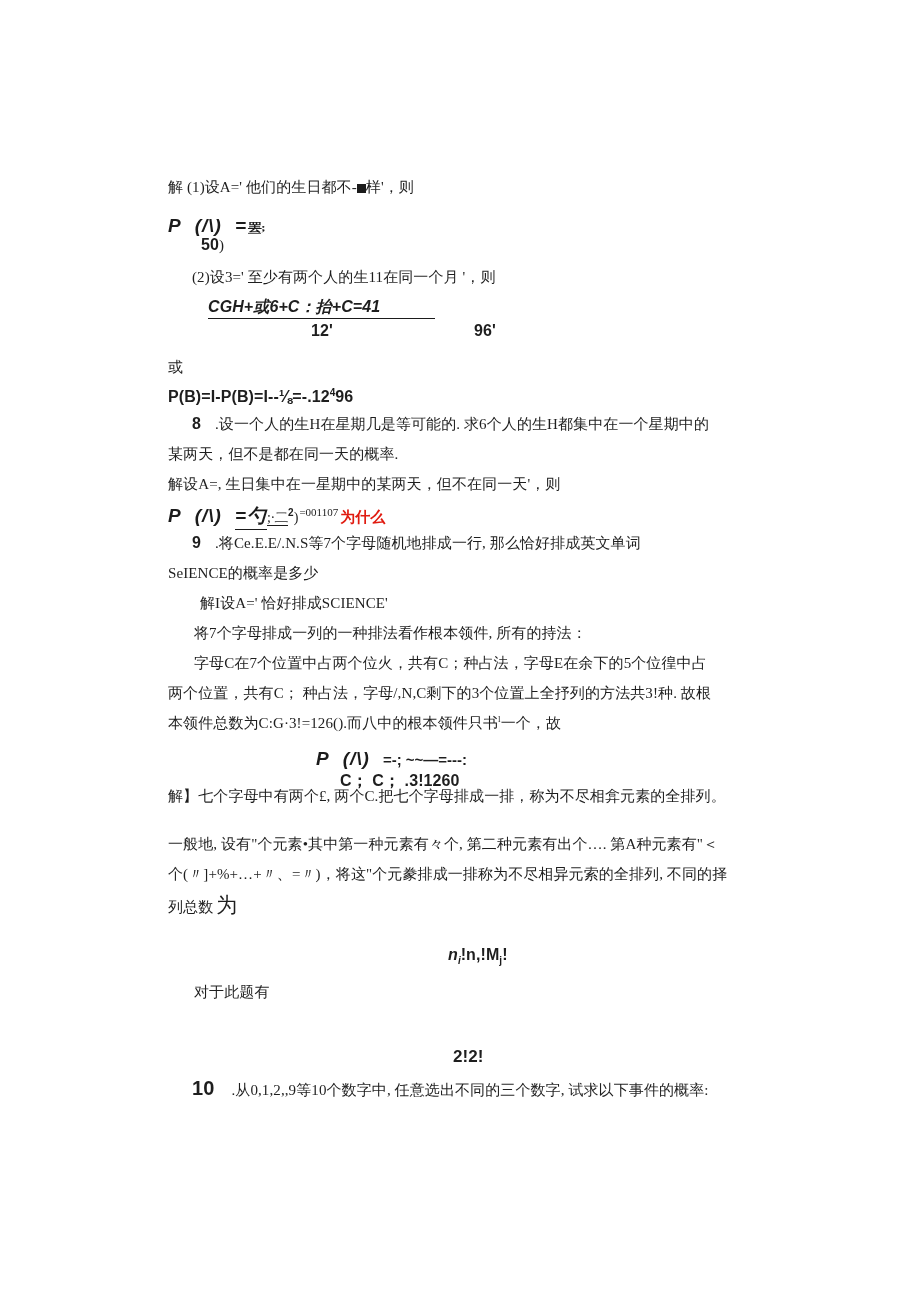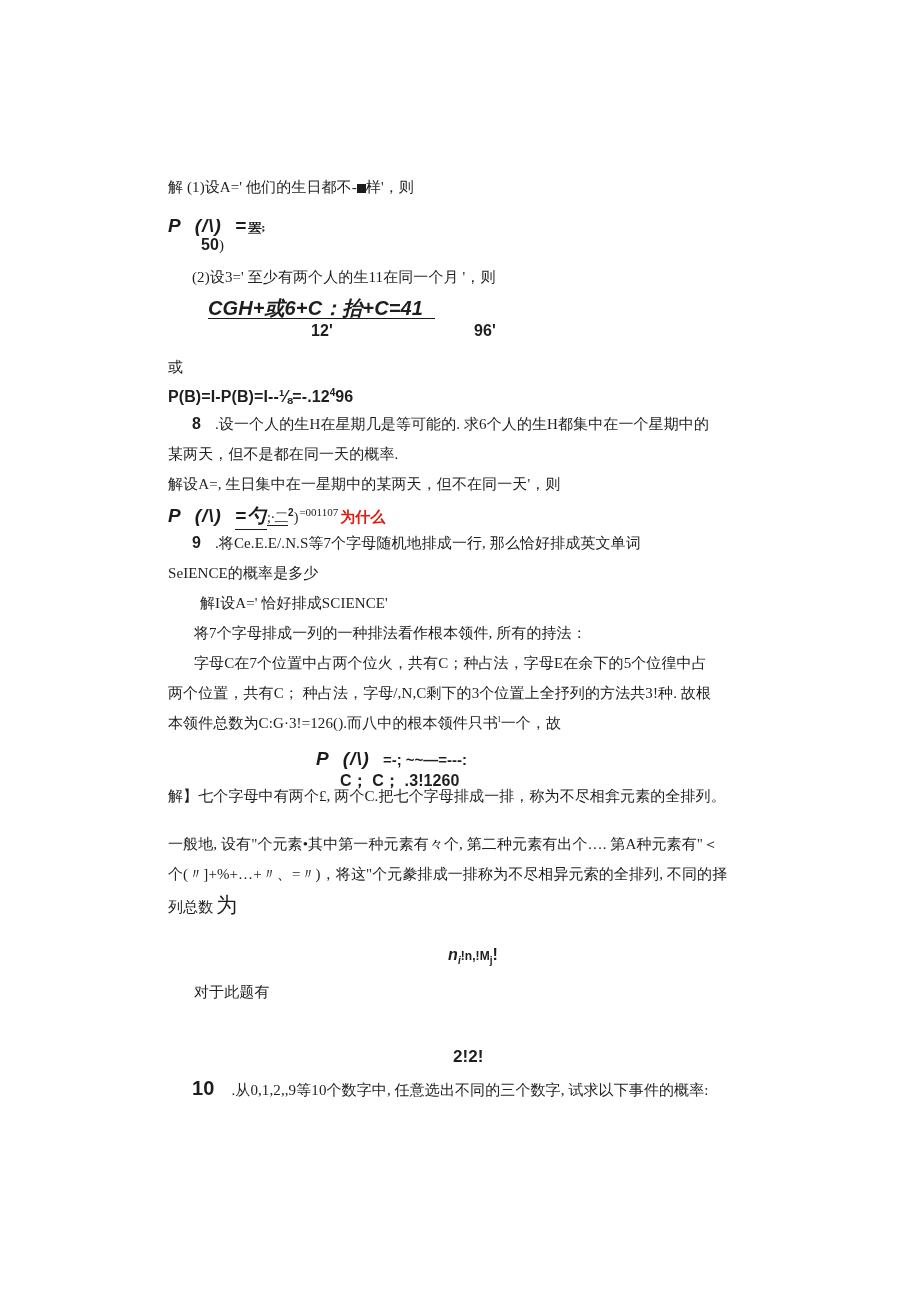--- a/index.html
+++ b/index.html
@@ -115,21 +115,21 @@
     </div>
     <div class="abs" style="left:33px; top:58px;">
       <span class="line blk" style="font-size:16px;">50</span><span class="line serif">)</span>
     </div>
 
     <div class="abs" style="left:24px; top:90px;">
       <span class="line serif">(2)设3=' 至少有两个人的生11在同一个月 '，则</span>
     </div>
 
     <div class="abs" style="left:40px; top:120px;">
-      <span class="line blk ital" style="font-size:20px;">CGH+或6+C：抬+C=41</span>
+      <span class="line blk ital" style="font-size:16px;">CGH+或6+C：抬+C=41</span>
       <div class="fracline" style="left:0px; top:20px; width:227px;"></div>
     </div>
     <div class="abs" style="left:143px; top:144px;">
       <span class="line blk" style="font-size:16px;">12'</span>
     </div>
     <div class="abs" style="left:306px; top:144px;">
       <span class="line blk" style="font-size:16px;">96'</span>
     </div>
 
     <div class="abs" style="left:0px; top:180px;">
@@ -199,21 +199,21 @@
       <span class="line serif">一般地, 设有"个元素•其中第一种元素有々个, 第二种元素有出个…. 第A种元素有"＜</span>
     </div>
     <div class="abs" style="left:0px; top:687px;">
       <span class="line serif">个(〃]+%+…+〃、=〃)，将这"个元豢排成一排称为不尽相异元索的全排列, 不同的择</span>
     </div>
     <div class="abs" style="left:0px; top:717px;">
       <span class="line serif">列总数</span><span class="line serif" style="font-size:21px; margin-left:3px;">为</span>
     </div>
 
     <div class="abs" style="left:280px; top:768px;">
-      <span class="line blk ital" style="font-size:16px;">n</span><span class="blk sub ital">i</span><span class="line blk" style="font-size:12px;">!n,!M</span><span class="blk sub">j</span><span class="line blk" style="font-size:16px;">!</span>
+      <span class="line blk ital" style="font-size:16px;">n</span><span class="blk sub ital">i</span><span class="line blk" style="font-size:16px;">!n,!M</span><span class="blk sub">j</span><span class="line blk" style="font-size:16px;">!</span>
     </div>
 
     <div class="abs" style="left:26px; top:805px;">
       <span class="line serif">对于此题有</span>
     </div>
 
     <div class="abs" style="left:285px; top:870px;">
       <span class="line blk" style="font-size:17px;">2!2!</span>
     </div>
 

